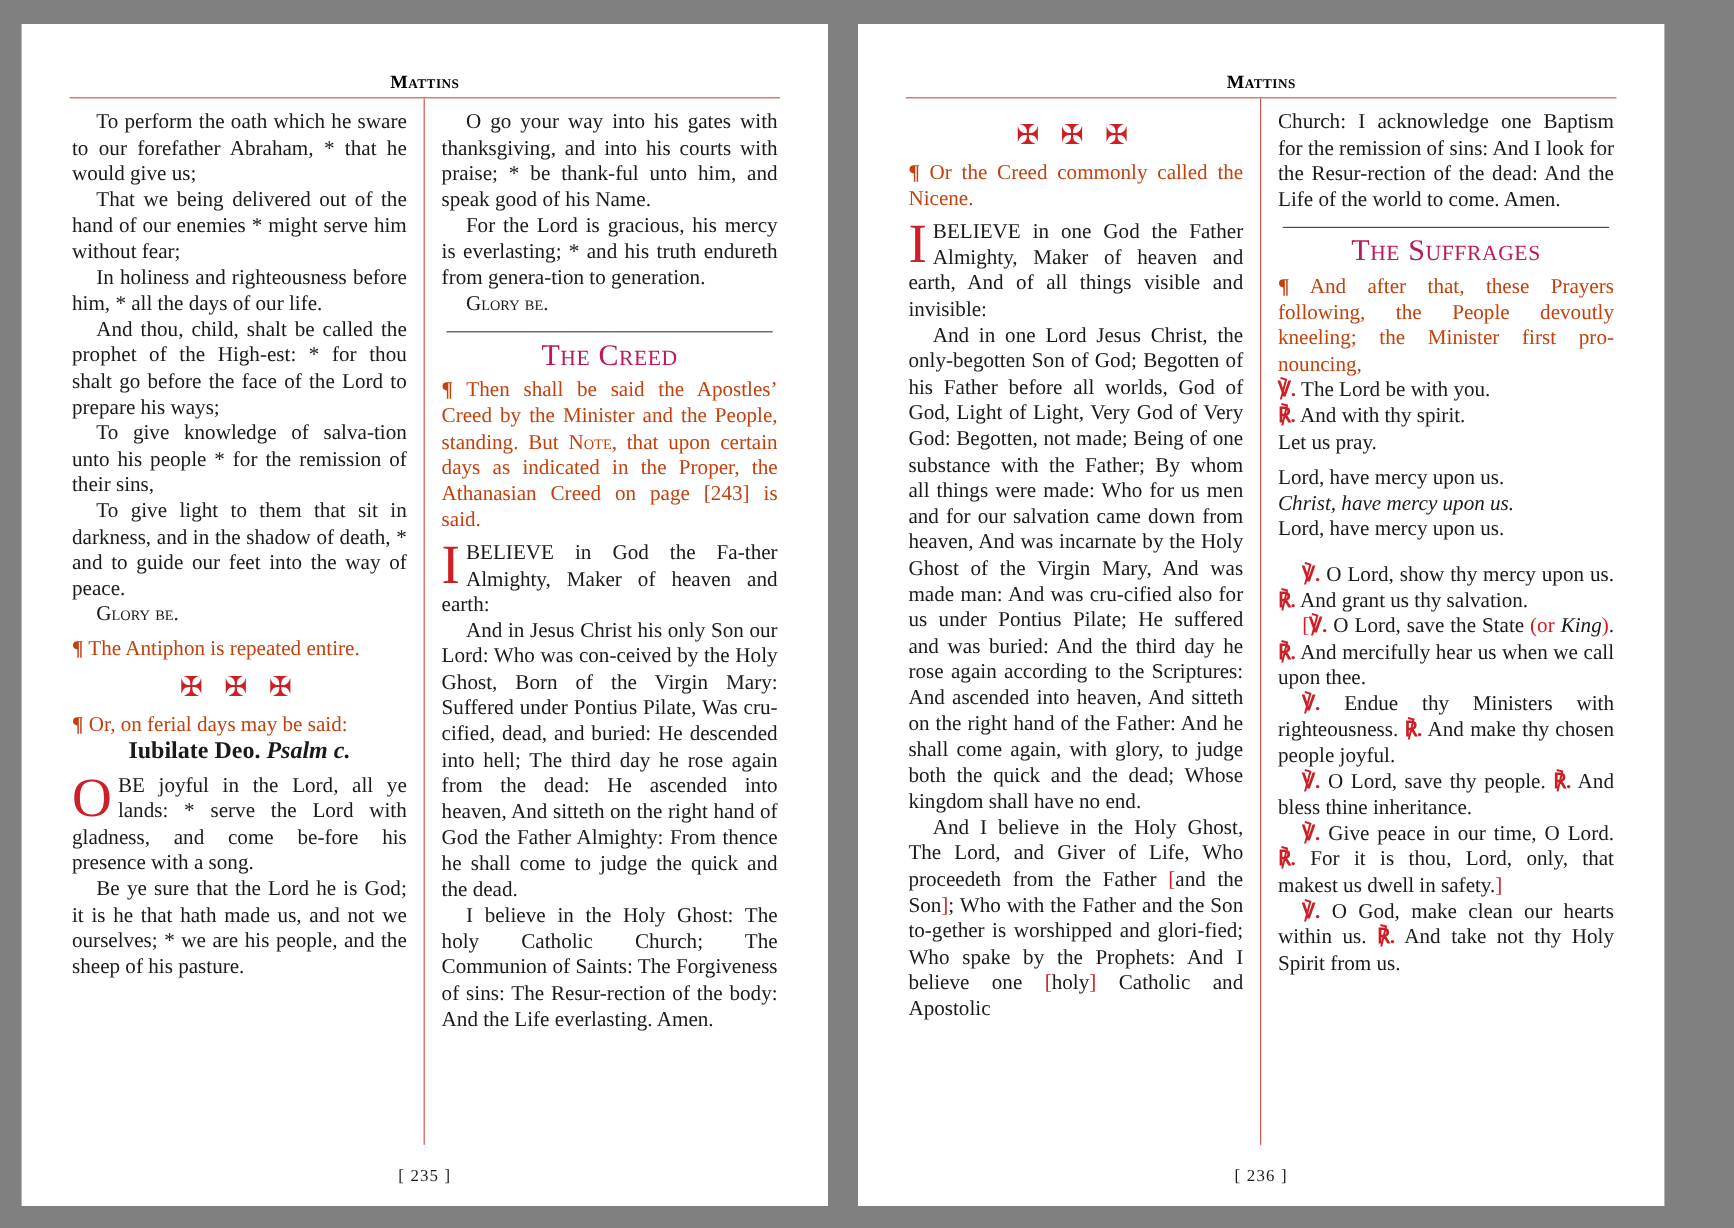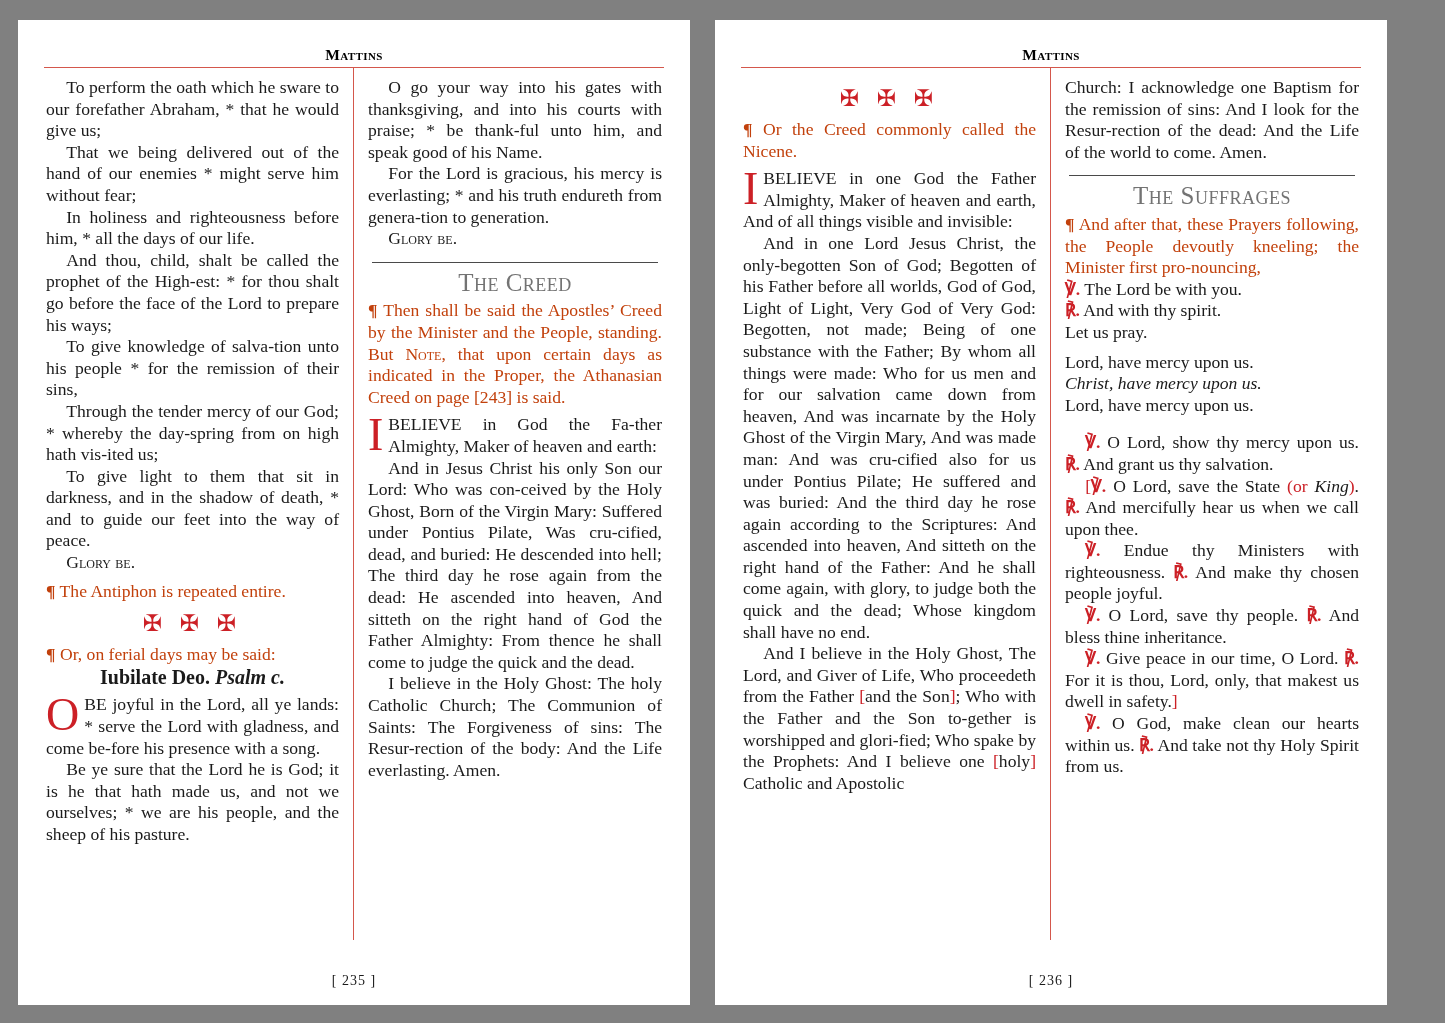--- a/index.html
+++ b/index.html
@@ -15,21 +15,21 @@
     position: absolute;
     left: 0; top: 0;
     width: 1445px; height: 1023px;
     display: flex;
     padding: 20px 18px 18px 18px;
   }
   .page {
     background: #ffffff;
     position: relative;
     height: 985px;
-    padding: 0;
+    padding: 14px;
   }
   .page-left  { width: 672px; }
   .page-right { width: 672px; }
   .gutter { width: 25px; background: #808080; height: 985px; }
 
   
   .runhead {
     text-align: center;
     font-size: 15.5px;
     font-variant: small-caps;
@@ -77,21 +77,21 @@
 
   
   .secrule { border-top: 1.4px solid #4a4a4a; margin: 12px 4px 9px 4px; }
   .sechead {
     text-align: center;
     font-variant: small-caps;
     font-size: 25px;
     letter-spacing: 0.5px;
     margin: 0 0 4px 0;
     text-indent: 0;
-    color: #737373;
+    color: #be185d;
     font-weight: 500;
   }
 
   
   .crosses {
     text-align: center;
     color: #cc2026;
     font-size: 23px;
     letter-spacing: 6px;
     line-height: 1;
@@ -143,21 +143,20 @@
     <div class="headrule"></div>
 
     <div class="cols">
 
       <div class="col left-col">
         <p>To perform the oath which he sware to our forefather Abraham, * that he would give us;</p>
         <p>That we being delivered out of the hand of our enemies * might serve him without fear;</p>
         <p>In holiness and righteousness before him, * all the days of our life.</p>
         <p>And thou, child, shalt be called the prophet of the High-est: * for thou shalt go before the face of the Lord to prepare his ways;</p>
         <p>To give knowledge of salva-tion unto his people * for the remission of their sins,</p>
-        <p>Through the tender mercy of our God; * whereby the day-spring from on high hath vis-ited us;</p>
         <p>To give light to them that sit in darkness, and in the shadow of death, * and to guide our feet into the way of peace.</p>
         <p class="sc">Glory be.</p>
 
         <p class="rubric"><span class="pilcrow">¶</span> <span>The Antiphon is repeated entire.</span></p>
 
         <p class="crosses">✠ ✠ ✠</p>
 
         <p class="rubric"><span class="pilcrow">¶</span> <span>Or, on ferial days may be said:</span></p>
 
         <p class="psalmtitle"><span>Iubilate Deo.</span> <i>Psalm c.</i></p>

